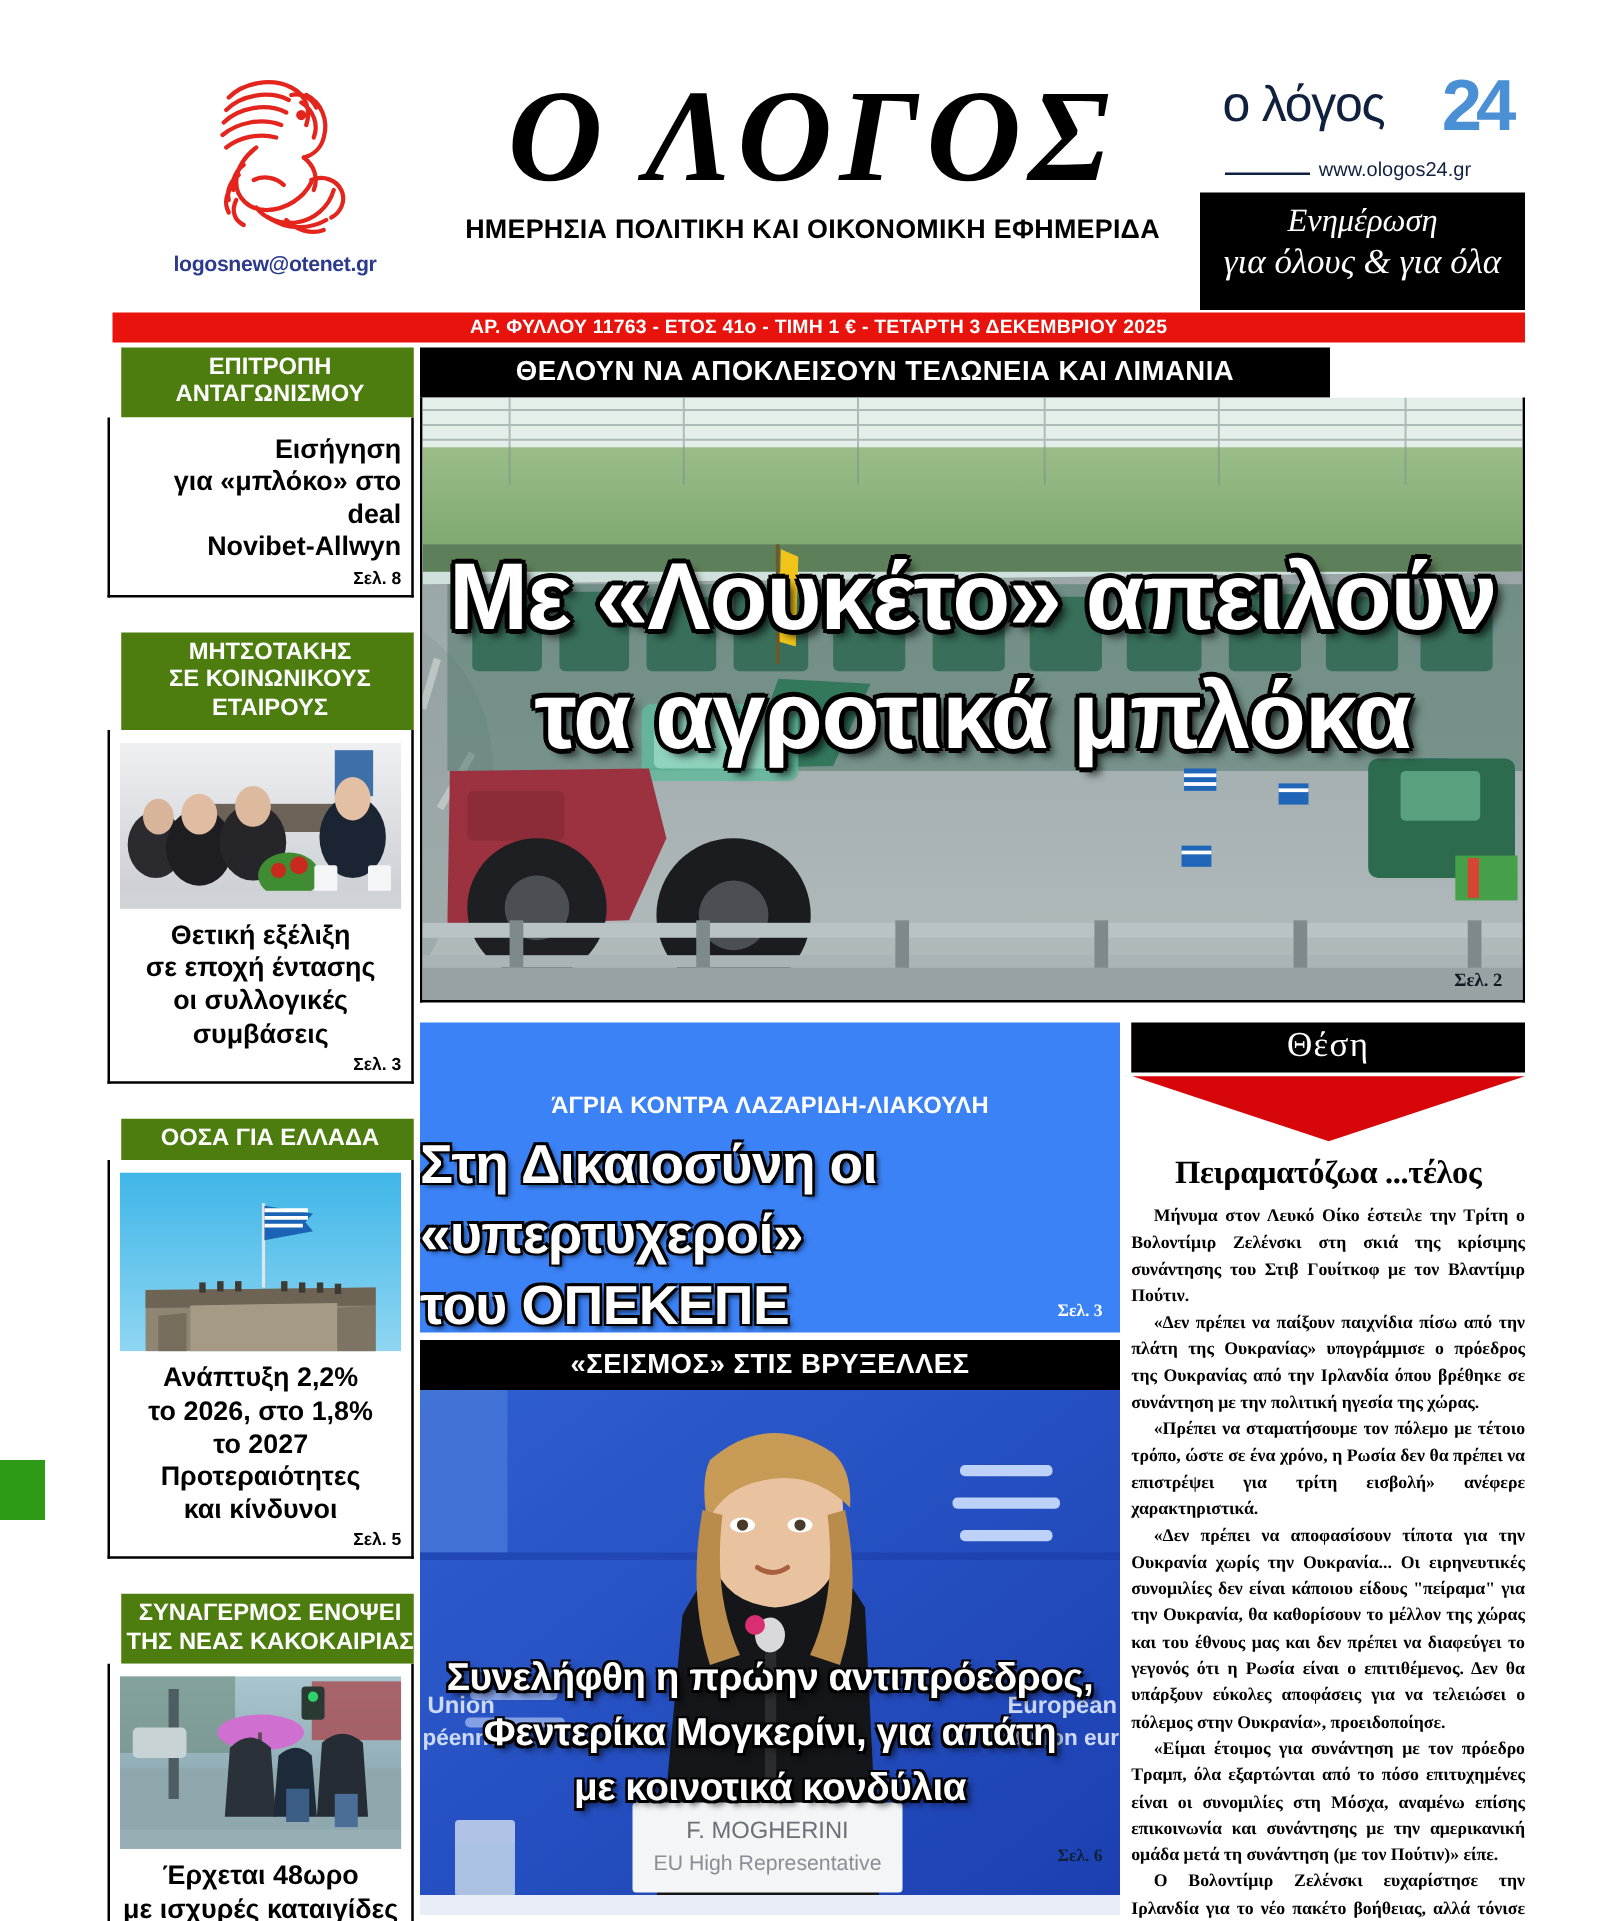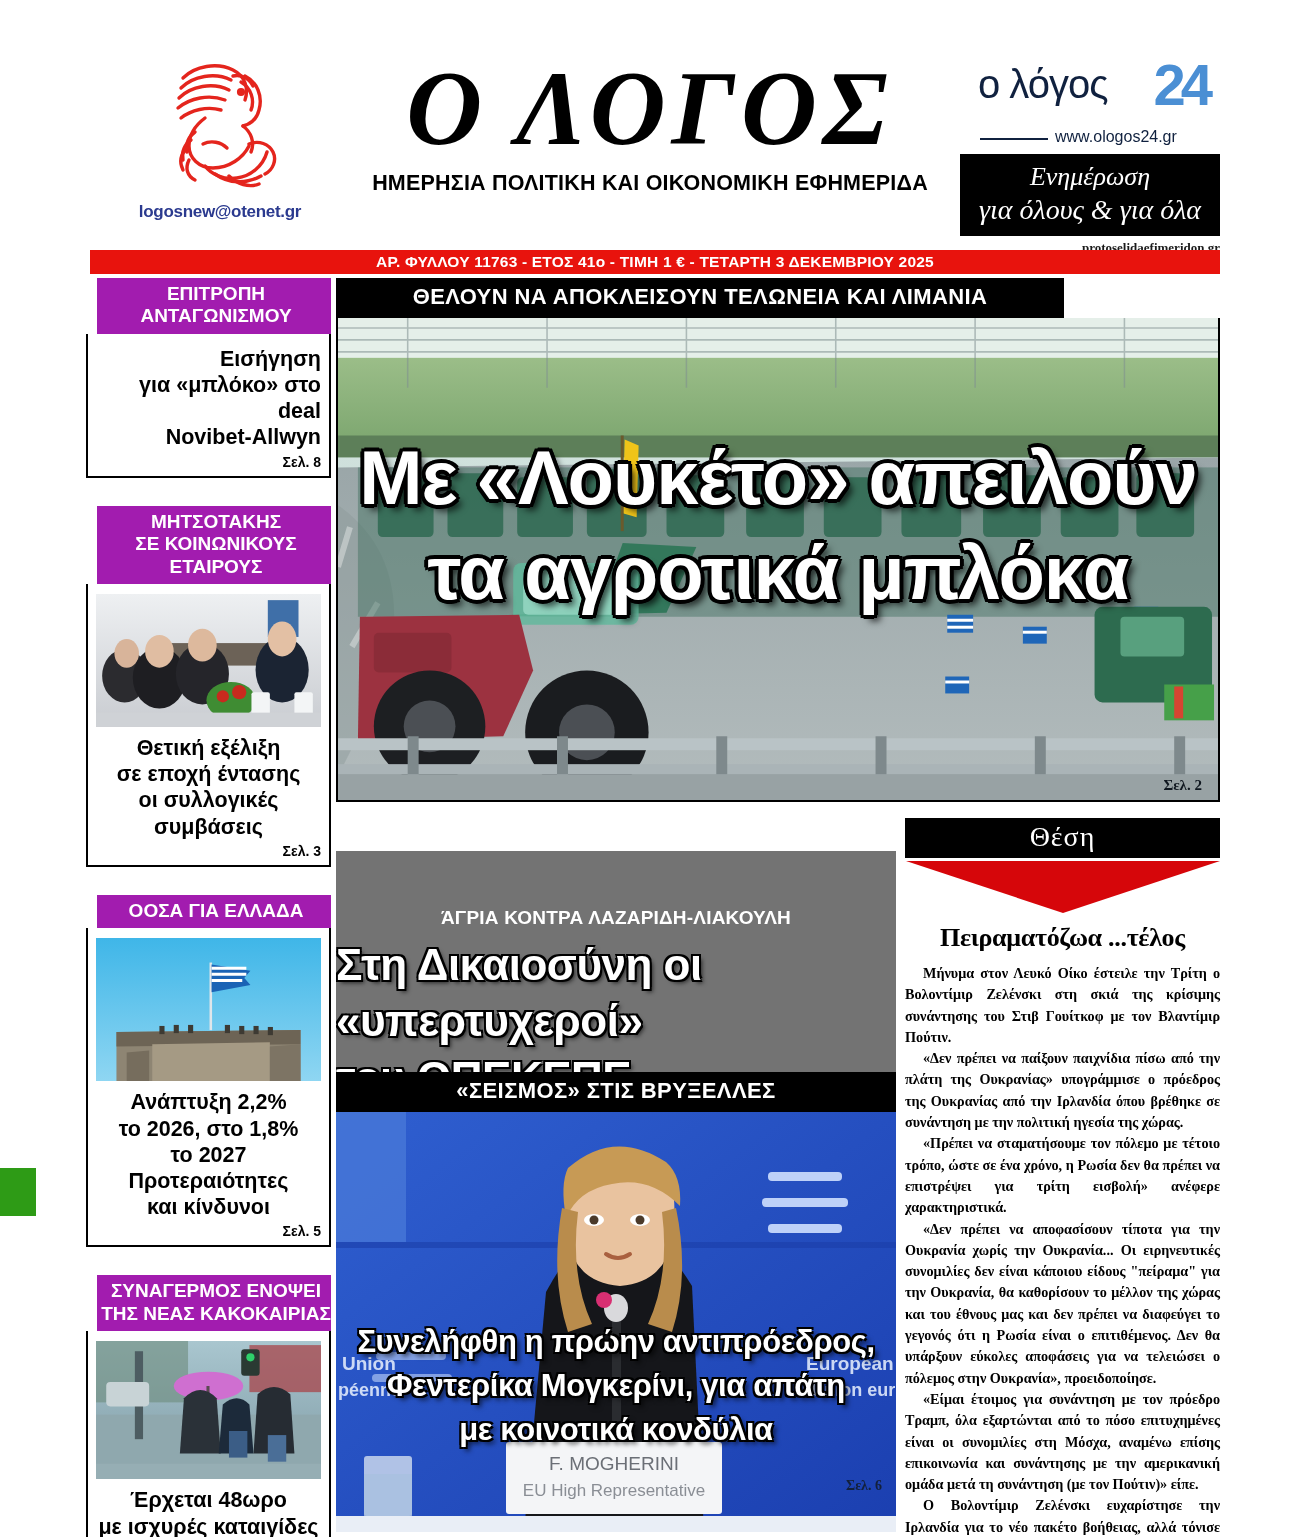--- a/index.html
+++ b/index.html
@@ -48,41 +48,41 @@
     position:absolute; right:12px; top:0px;
     font-family:"Liberation Sans", sans-serif; font-size:58px; font-weight:bold;
     color:#4b8fd4; letter-spacing:-5px; line-height:1;
   }
   .promo-url-row { position:relative; height:18px; }
   .promo-rule { position:absolute; left:20px; top:8px; width:68px; height:2px; background:#10213f; }
   .promo-url { position:absolute; left:95px; top:-2px; font-size:16px; color:#10213f;
                font-family:"Liberation Sans", sans-serif; }
   .promo-box {
     margin-top:6px; background:#000; color:#fff; text-align:center;
-    padding:8px 6px 10px 6px;
+    padding:8px 6px 22px 6px;
     font-family:"Liberation Serif", serif; font-style:italic;
   }
   .promo-box .l1 { font-size:26px; }
   .promo-box .l2 { font-size:28px; margin-top:2px; }
   .promo-credit { text-align:right; margin-top:4px; font-size:13px; font-weight:bold;
                   color:#1b1b1b; font-family:"Liberation Serif", serif;
                   border-bottom:2px solid #333; display:inline-block; float:right; }
 
   
   .issue-bar {
     position:absolute; left:90px; top:250px; width:1130px; height:24px;
     background:#e8130d; color:#fff; text-align:center;
     font-size:15.5px; font-weight:bold; line-height:24px; letter-spacing:0.2px;
   }
 
   
   .col-left { position:absolute; left:86px; top:278px; width:245px; }
   .sbox { margin-bottom:28px; }
   .sbox-head {
-    background:#a21caf; color:#fff; text-align:center; font-weight:bold;
+    background:#4d7c0f; color:#fff; text-align:center; font-weight:bold;
     font-size:19px; line-height:1.18; padding:5px 0 6px 4px;margin-left:11px;
   }
   .sbox-body {
     border:2px solid #000; border-top:none; background:#fff;
     padding:10px 8px 6px 8px; text-align:center;
   }
   .sbox-photo { width:100%; height:auto; display:block; }
   .sbox-text {
     font-size:21.5px; font-weight:bold; color:#000; line-height:1.22; margin-top:8px;
   }
@@ -107,22 +107,22 @@
       0 4px 0 #000, 0 -4px 0 #000, 4px 0 0 #000, -4px 0 0 #000,
       6px 6px 7px rgba(0,0,0,.75);
   }
   .lead-page {
     position:absolute; right:16px; bottom:6px; font-size:15px; font-weight:bold;
     color:#101820; font-family:"Liberation Serif", serif;
   }
 
   
   .blue-box {
-    position:absolute; left:336px; top:851px; width:560px; height:248px;
-    background:#737373; overflow:hidden;
+    position:absolute; left:336px; top:818px; width:560px; height:248px;
+    background:#3b82f6; overflow:hidden;
   }
   .blue-kicker {
     margin-top:56px; text-align:center; color:#fff; font-weight:bold; font-size:19px;
     letter-spacing:0.2px;
   }
   .blue-title {
     margin-top:8px; color:#fff; font-weight:bold; font-size:44px;
     line-height:1.28; letter-spacing:-0.5px;
     text-shadow: 2px 2px 0 #000, -2px 2px 0 #000, 2px -2px 0 #000, -2px -2px 0 #000,
                  3px 3px 4px rgba(0,0,0,.65);

